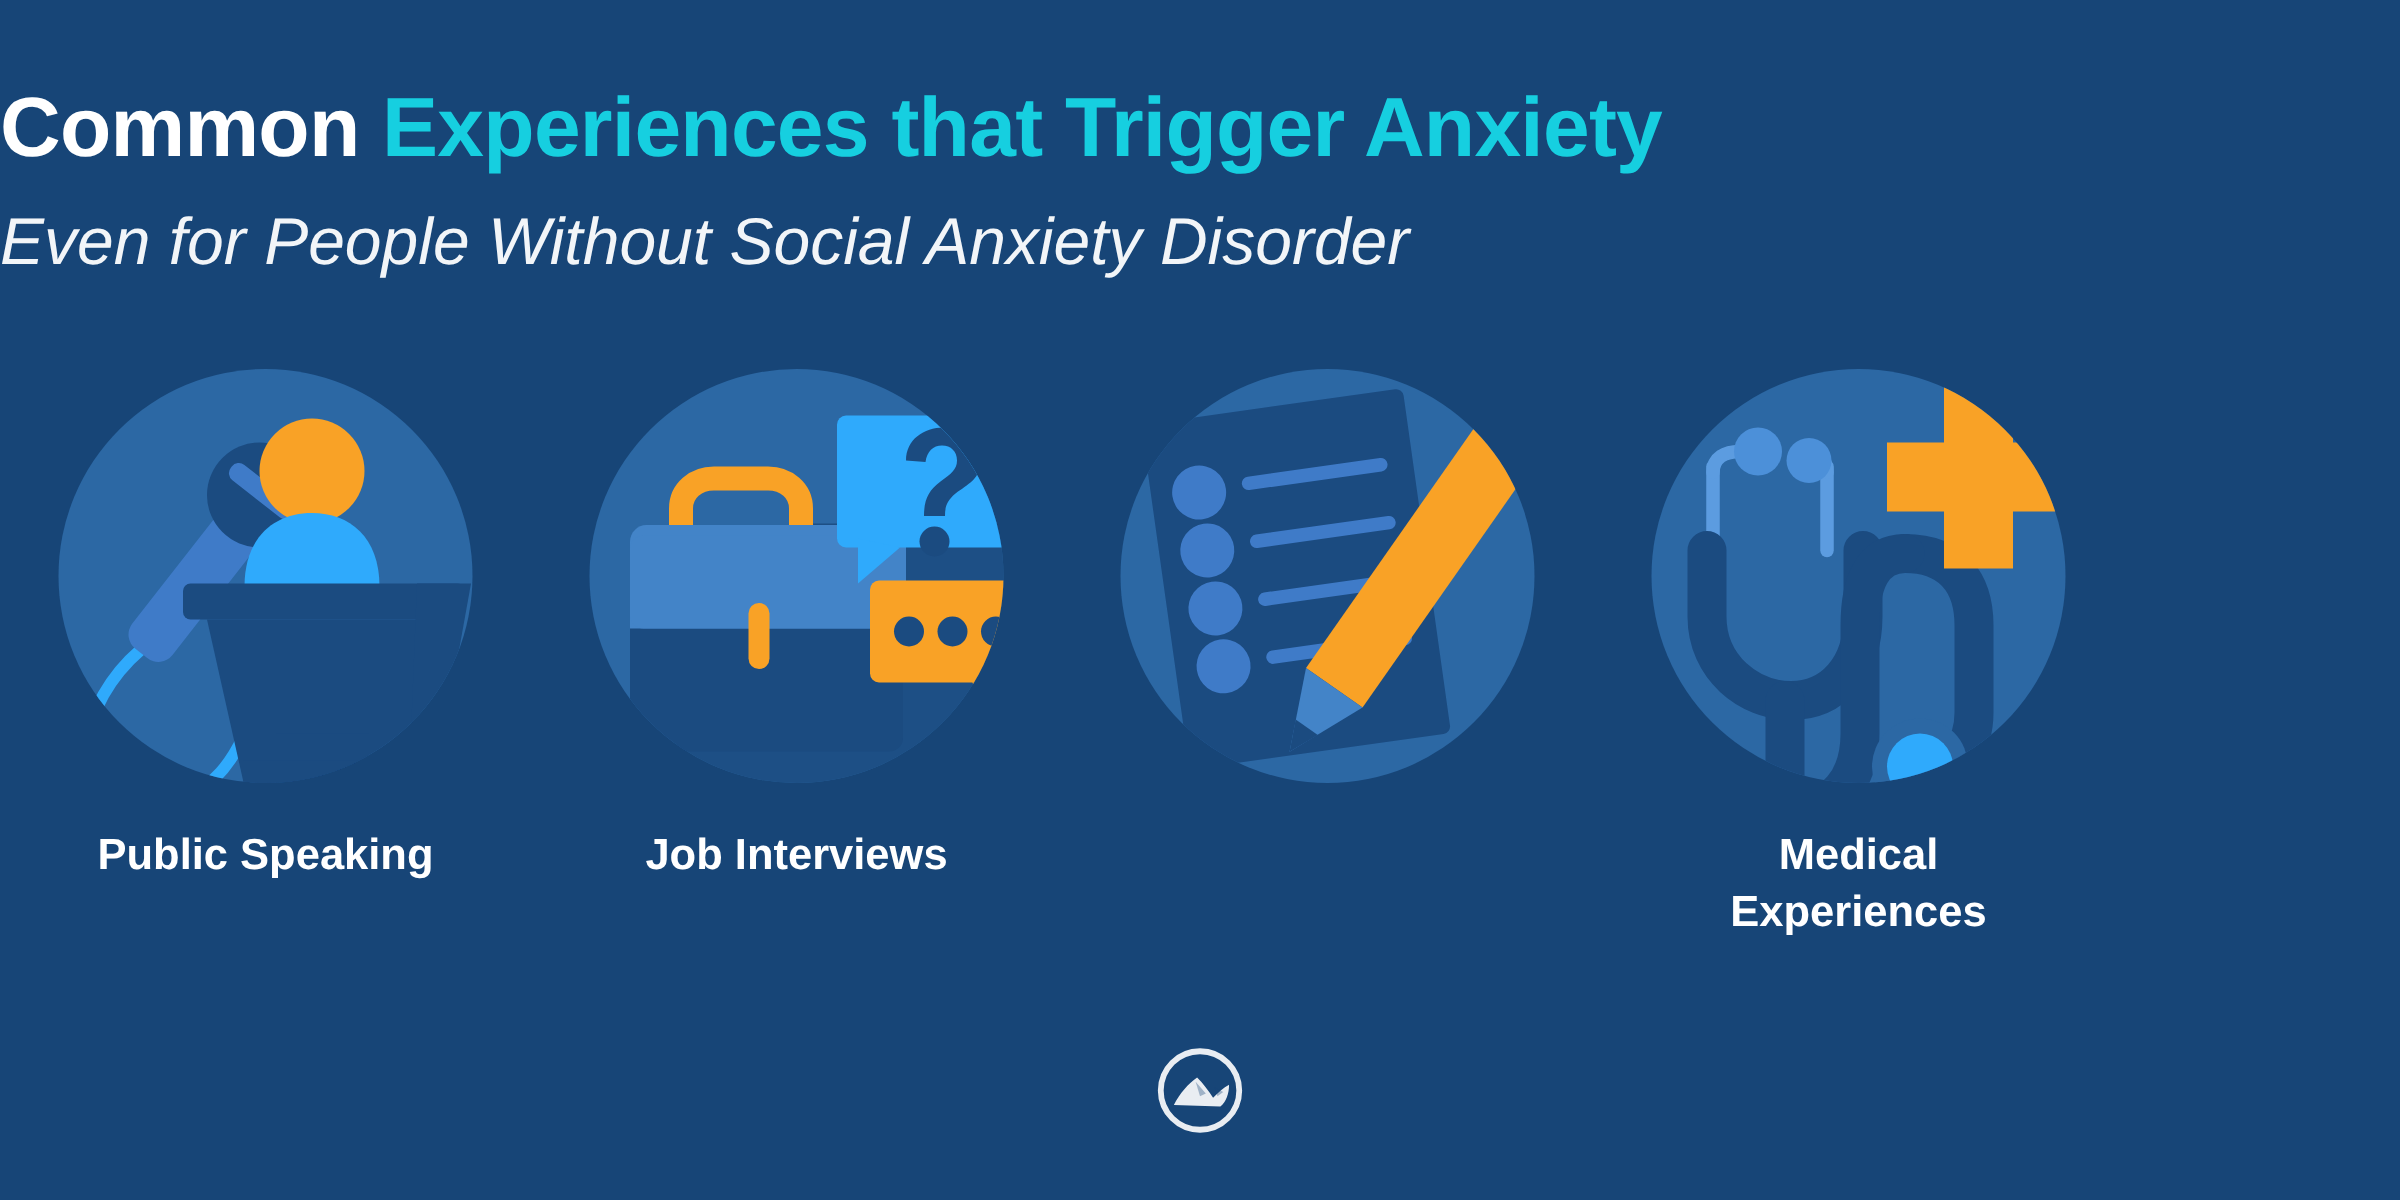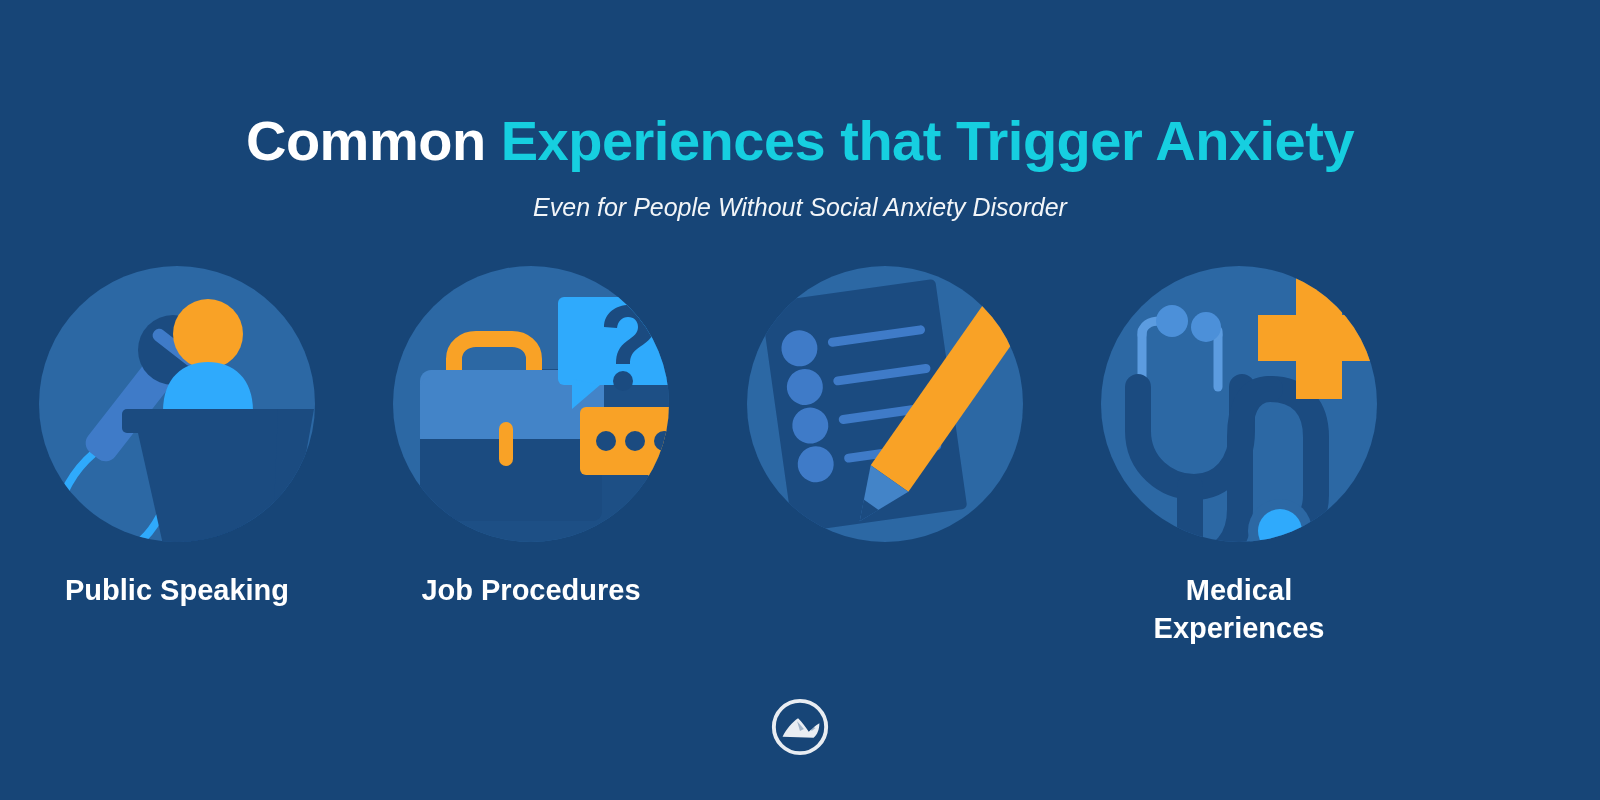--- a/index.html
+++ b/index.html
@@ -20,51 +20,50 @@
     background: #174577;
     box-sizing: border-box;
   }
 
   
   .header {
     position: absolute;
     top: 0;
     left: 0;
     width: 1600px;
-    padding-top: 76px;
-    text-align: center;
-    margin-top: 36px;
+    padding-top: 56px;
+    text-align: left;
   }
   .title {
     margin: 0;
     font-family: "Liberation Sans", sans-serif;
     font-size: 56px;
     font-weight: bold;
     letter-spacing: -0.5px;
     line-height: 1.05;
     color: #ffffff;
     white-space: nowrap;
   }
   .title .title-accent {
     color: #16CFE0;
   }
   .subtitle {
     margin: 22px 0 0 0;
     font-family: "Liberation Sans", sans-serif;
-    font-size: 25px;
+    font-size: 44px;
     font-style: italic;
     font-weight: normal;
     color: #F2F5F8;
     white-space: nowrap;
   }
 
   
   .cards {
     position: absolute;
-    top: 259px;
+    top: 239px;
     left: 0;
     width: 1416px;
     display: flex;
     justify-content: center;
     align-items: flex-start;
   }
   .card {
     width: 372px;
     display: flex;
     flex-direction: column;
@@ -190,21 +189,21 @@
             <circle cx="237" cy="122" r="10" fill="#1B4B80"></circle>
 
             <rect x="194" y="148" width="124" height="68" rx="6" fill="#F9A226"></rect>
             <path d="M286 212 L286 242 L262 216 Z" fill="#F9A226"></path>
             <circle cx="220" cy="182" r="10" fill="#1B4B80"></circle>
             <circle cx="249" cy="182" r="10" fill="#1B4B80"></circle>
             <circle cx="278" cy="182" r="10" fill="#1B4B80"></circle>
           </g>
         </svg>
       </div>
-      <div class="card-label">Job Procedures</div>
+      <div class="card-label">Job Interviews</div>
     </div>
 
     <div class="card">
       <div class="icon-wrap">
         <svg viewBox="0 0 290 290">
           <defs>
             <clipPath id="clipCircle3">
                 <circle cx="145" cy="145" r="138"></circle>
               </clipPath>
           </defs>

